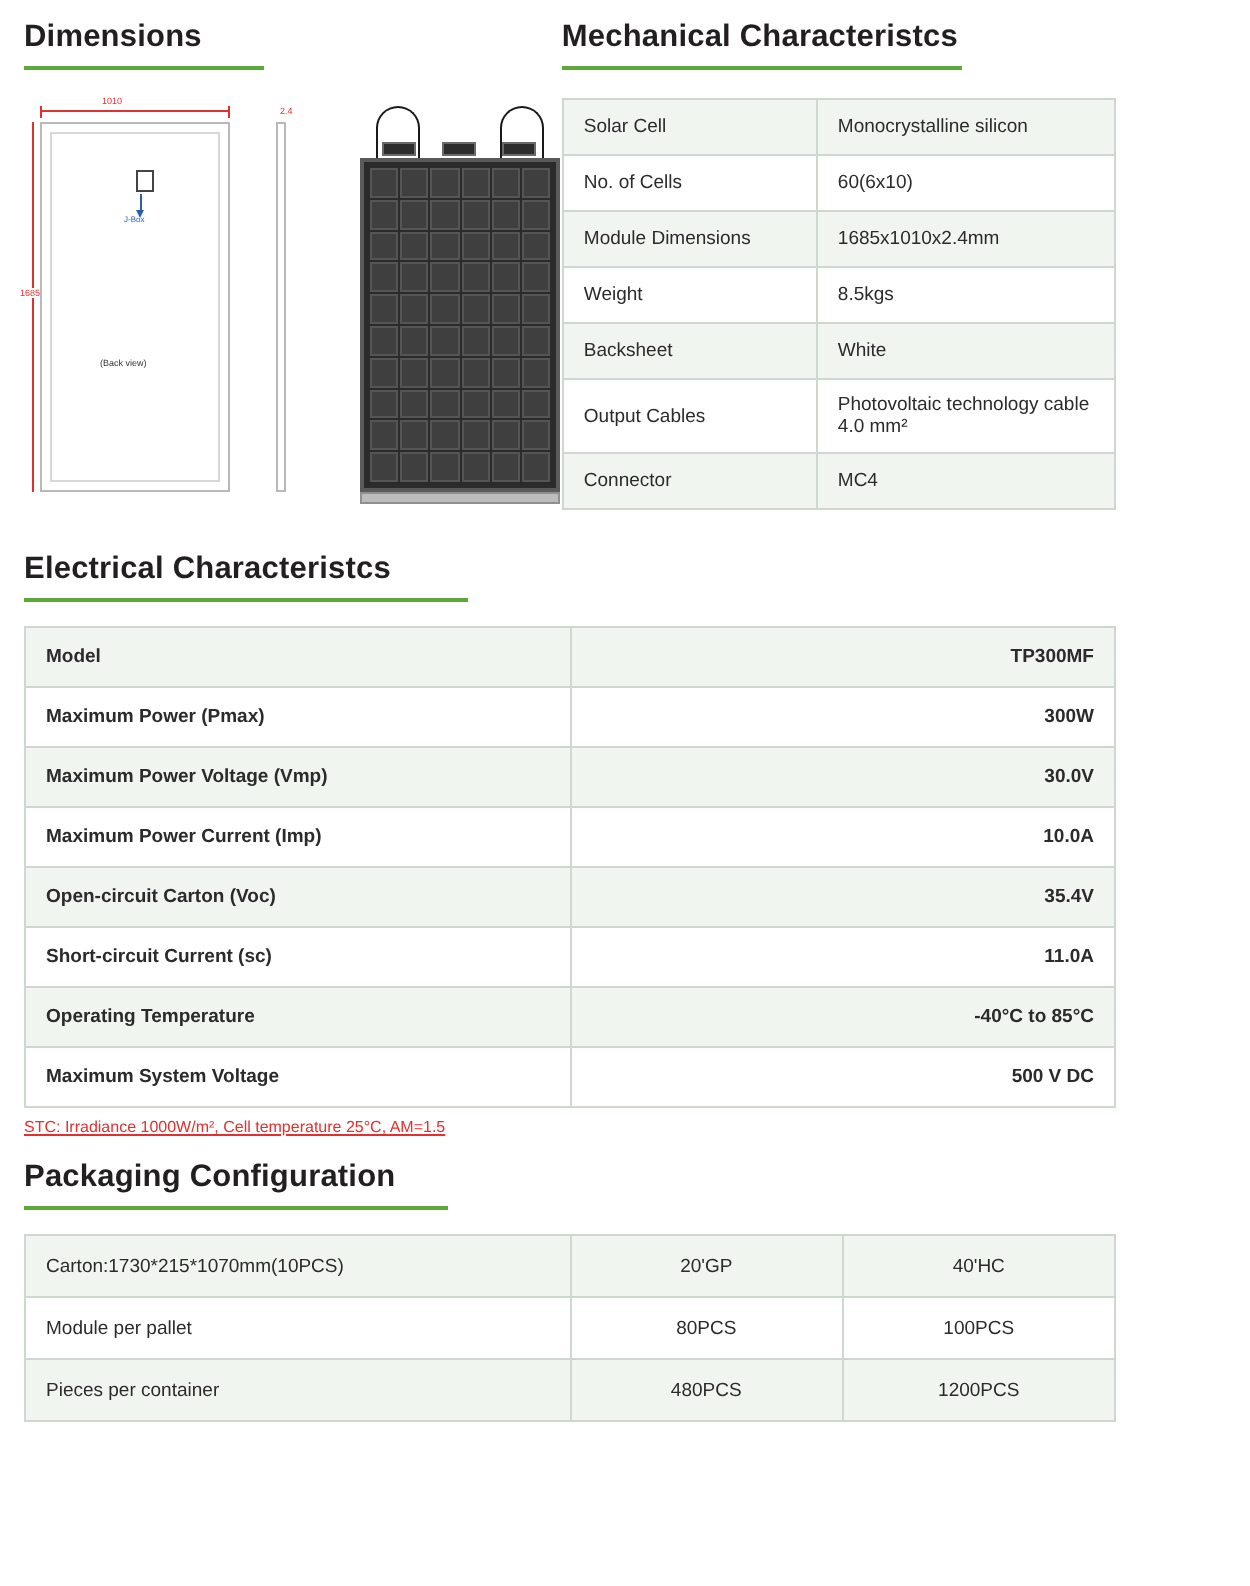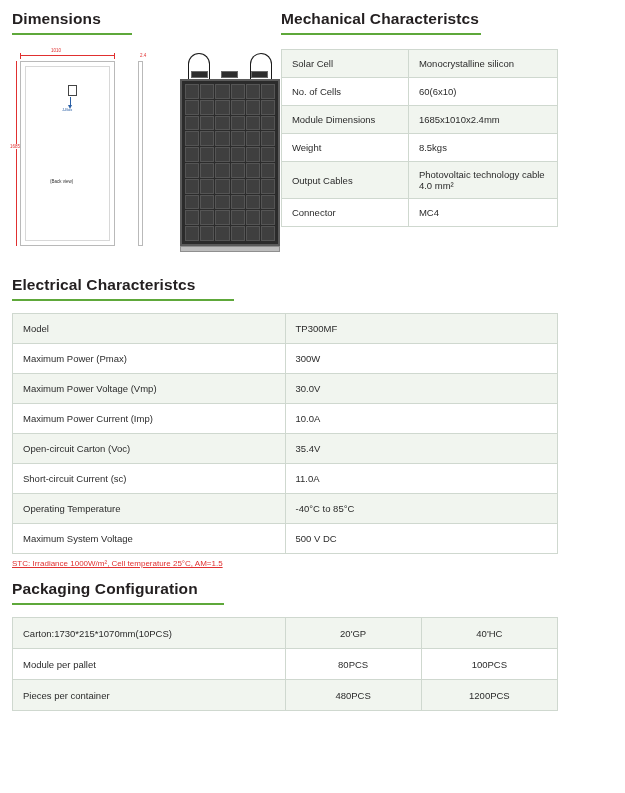--- a/index.html
+++ b/index.html
@@ -168,24 +168,24 @@
   .mech-table { margin-top: 14px; }
   .mech-table td { height: 28px; }
   .mech-table tr:nth-child(odd) td { background: #f1f5ef; }
   .mech-table tr:nth-child(even) td { background: #ffffff; }
   .mech-table td.k { width: 46%; }
 
   
   .elec-wrap { padding: 12px 12px 0 12px; }
   .elec-title-wrap { width: 222px; }
   .elec-table { margin-top: 12px; font-size: 10px; }
-  .elec-table td { height: 30px; padding: 6px 14px; }
+  .elec-table td { height: 30px; padding: 6px 14px; font-weight: bold; }
   .elec-table tr:nth-child(odd) td { background: #f1f5ef; }
   .elec-table tr:nth-child(even) td { background: #ffffff; }
-  .elec-table td.v { width: 50%; text-align: left; }
+  .elec-table td.v { width: 50%; text-align: right; }
   .stc {
     margin-top: 5px;
     font-size: 8px;
     color: #e03030;
     text-decoration: underline;
   }
 
   
   .pack-wrap { padding: 12px 12px 0 12px; }
   .pack-title-wrap { width: 212px; }
@@ -317,20 +317,24 @@
           </tr>
           <tr>
             <td class="k">Module Dimensions</td>
             <td>1685x1010x2.4mm</td>
           </tr>
           <tr>
             <td class="k">Weight</td>
             <td>8.5kgs</td>
           </tr>
           <tr>
+            <td class="k">Backsheet</td>
+            <td>White</td>
+          </tr>
+          <tr>
             <td class="k">Output Cables</td>
             <td>Photovoltaic technology cable 4.0 mm²</td>
           </tr>
           <tr>
             <td class="k">Connector</td>
             <td>MC4</td>
           </tr>
         </tbody>
       </table>
     </div>

